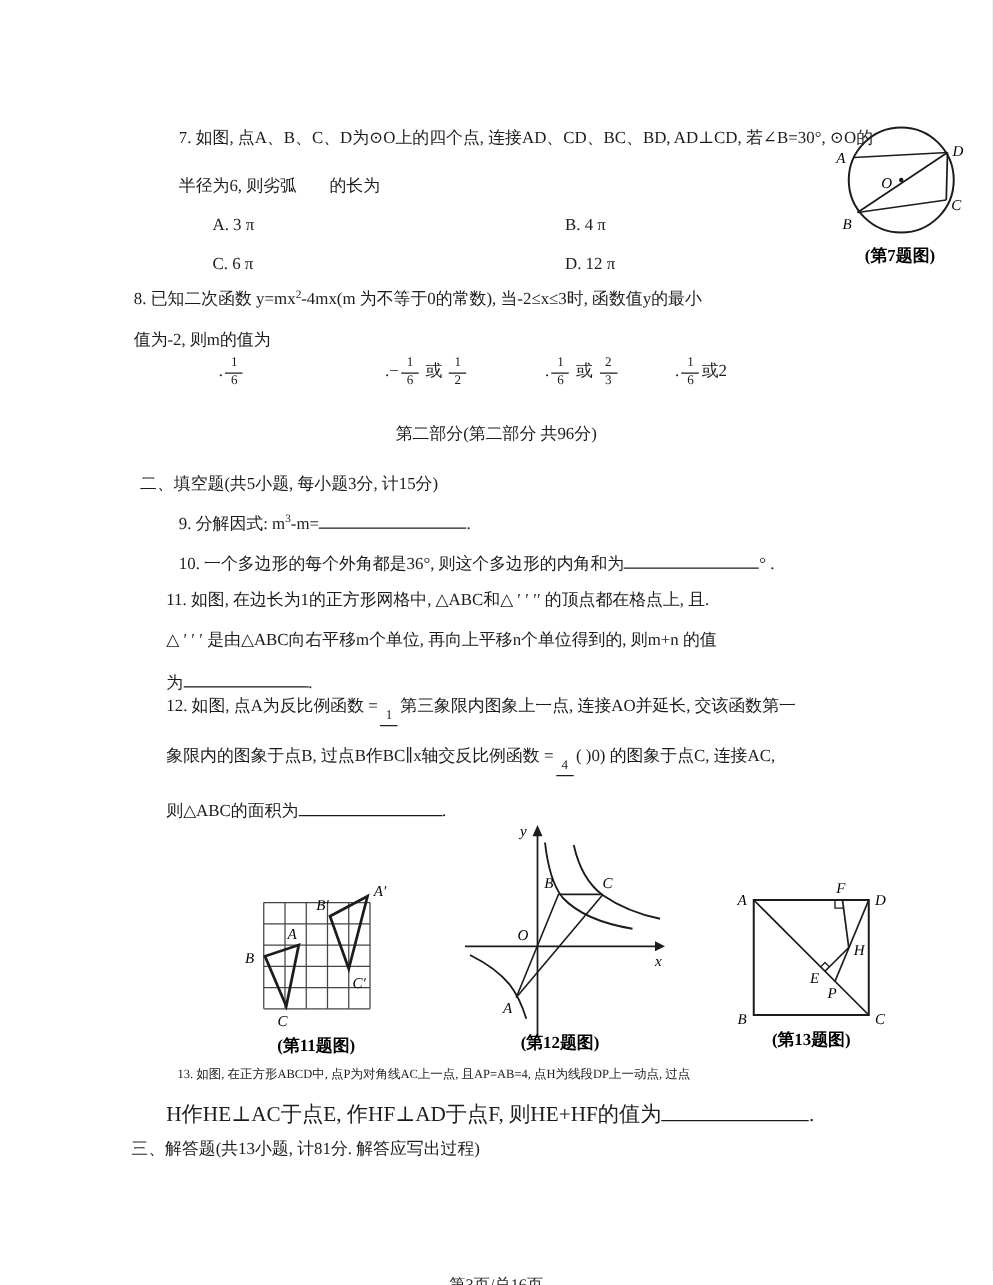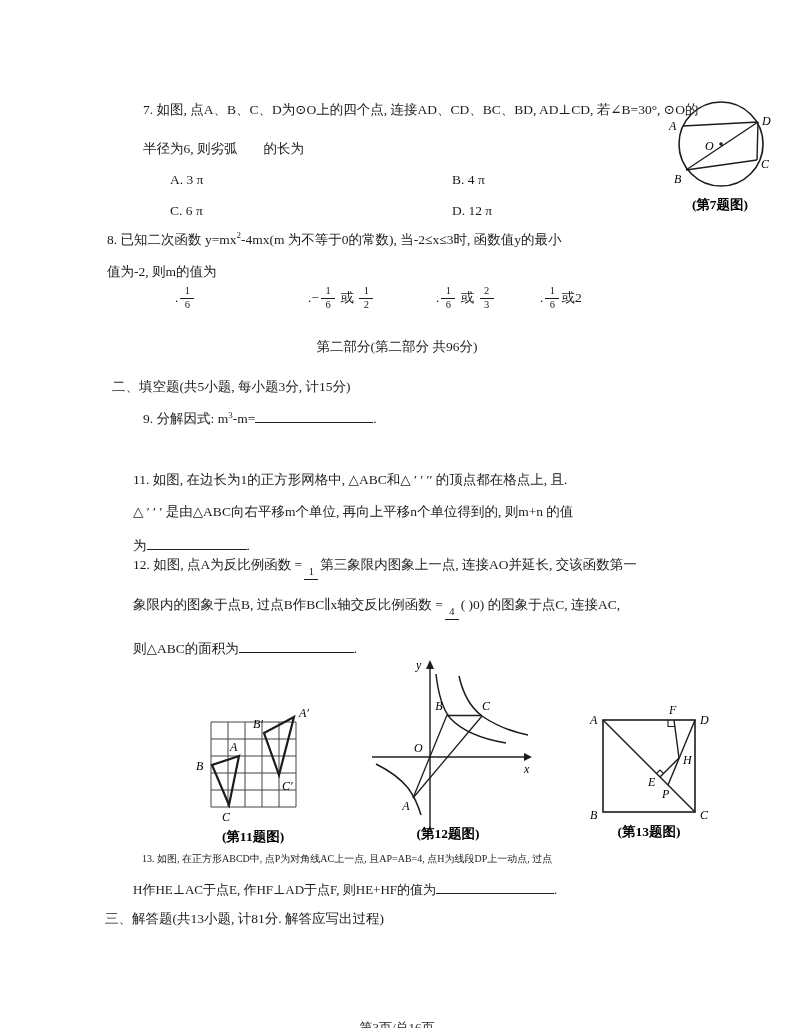--- a/index.html
+++ b/index.html
@@ -58,20 +58,21 @@
   <div class="opt" style="left:308px;top:286px;"><span>.</span><span>−</span><span class="frac"><span class="fn">1</span><span class="fd">6</span></span> <span>或</span> <span class="frac"><span class="fn">1</span><span class="fd">2</span></span></div>
   <div class="opt" style="left:436px;top:286px;"><span>.</span><span class="frac"><span class="fn">1</span><span class="fd">6</span></span> <span>或</span> <span class="frac"><span class="fn">2</span><span class="fd">3</span></span></div>
   <div class="opt" style="left:540px;top:286px;"><span>.</span><span class="frac"><span class="fn">1</span><span class="fd">6</span></span><span>或2</span></div>
 
   <div class="center-line" style="top:338px;">第二部分(第二部分    共96分)</div>
 
   <div class="abs" style="left:112px;top:378px;">二、填空题(共5小题, 每小题3分, 计15分)</div>
 
   <div class="abs" style="left:143px;top:409px;"><span>9. 分解因式:   m</span><sup>3</sup><span>-m=</span><span class="blank" style="width:118px;"></span><span>.</span></div>
 
+  <div class="abs" style="left:143px;top:441px;"><span>10. 一个多边形的每个外角都是36°, 则这个多边形的内角和为</span><span class="blank" style="width:108px;"></span><span>° .</span></div>
 
   <div class="abs" style="left:133px;top:471px;">11. 如图, 在边长为1的正方形网格中, △ABC和△ ′ ′ ′′ 的顶点都在格点上, 且.</div>
   <div class="abs" style="left:133px;top:503px;">△ ′ ′ ′ 是由△ABC向右平移m个单位, 再向上平移n个单位得到的, 则m+n 的值</div>
   <div class="abs" style="left:133px;top:536px;"><span>为</span><span class="blank" style="width:100px;"></span><span>.</span></div>
 
   <div class="abs" style="left:133px;top:556px;"><span>12. 如图, 点A为反比例函数   =</span><span class="frac"><span class="fn">1</span><span class="fd"></span></span><span>第三象限内图象上一点, 连接AO并延长, 交该函数第一</span></div>
   <div class="abs" style="left:133px;top:596px;"><span>象限内的图象于点B, 过点B作BC∥x轴交反比例函数   =</span><span class="frac"><span class="fn">4</span><span class="fd"></span></span><span>( )0)    的图象于点C, 连接AC,</span></div>
   <div class="abs" style="left:133px;top:639px;"><span>则△ABC的面积为</span><span class="blank" style="width:115px;"></span><span>.</span></div>
 
   <div class="abs" style="left:193px;top:695px;">
@@ -139,19 +140,19 @@
       <text class="ptlabel" x="115" y="119">C</text>
       <text class="ptlabel" x="84" y="14">F</text>
       <text class="ptlabel" x="98" y="64">H</text>
       <text class="ptlabel" x="63" y="86">E</text>
       <text class="ptlabel" x="77" y="98">P</text>
       <text class="figcapt" x="64" y="136" text-anchor="middle" font-size="13.5">(第13题图)</text>
     </svg>
   </div>
 
   <div class="abs" style="left:142px;top:852px;font-size:10px;">13. 如图, 在正方形ABCD中, 点P为对角线AC上一点, 且AP=AB=4, 点H为线段DP上一动点, 过点</div>
-  <div class="abs" style="left:133px;top:880px;font-size:13px;"><span>H作HE⊥AC于点E, 作HF⊥AD于点F, 则HE+HF的值为</span><span class="blank" style="width:118px;"></span><span>.</span></div>
+  <div class="abs" style="left:133px;top:880px;font-size:17px;"><span>H作HE⊥AC于点E, 作HF⊥AD于点F, 则HE+HF的值为</span><span class="blank" style="width:118px;"></span><span>.</span></div>
 
   <div class="abs" style="left:105px;top:910px;">三、解答题(共13小题, 计81分. 解答应写出过程)</div>
 
   <div class="center-line footer" style="top:978px;margin-top:41px;">第3页/总16页</div>
 
 </div>
 
 </body></html>

